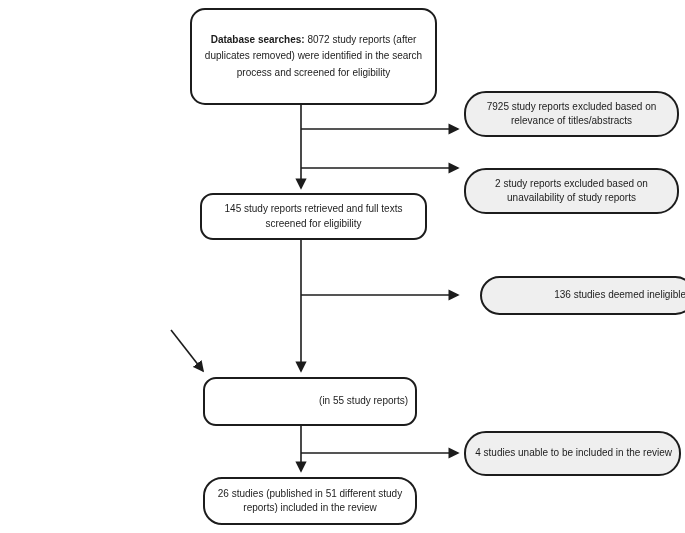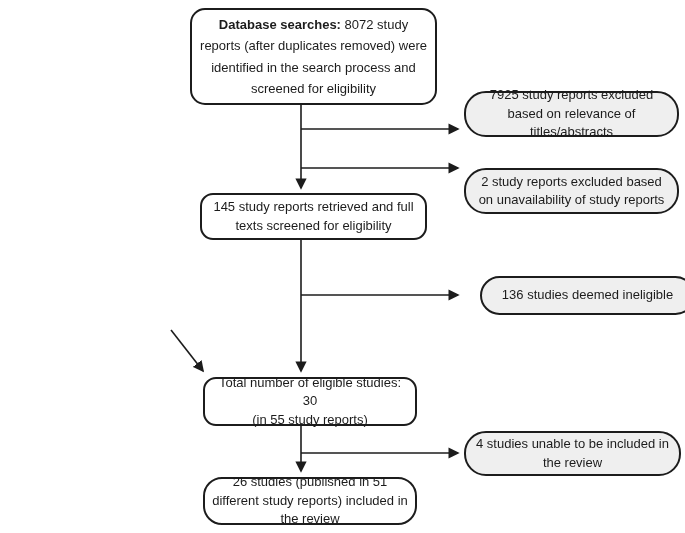--- a/index.html
+++ b/index.html
@@ -29,24 +29,24 @@
     fill:none;
   }
   .box{
     position:absolute;
     box-sizing:border-box;
     border:2px solid var(--border,#1c1c1c);
     background:var(--main-fill,#fff);
     border-radius:13px;
     display:flex;
     flex-direction:column;
-    align-items:center;
+    align-items:flex-end;
     justify-content:center;
     text-align:center;
-    font-size:13px;
+    font-size:10px;
     line-height:1.42;
     padding:4px 7px;
     z-index:1;
   }
   .box.side{
     background:var(--side-fill,#efefef);
     border-radius:22px;
   }
   .box .b{font-weight:bold;}
   .box.tall{line-height:1.62;}
@@ -87,21 +87,20 @@
   <div class="box" style="left:200px;top:193px;width:227px;height:47px;">
     <div>145 study reports retrieved and full texts screened for eligibility</div>
   </div>
 
 
   <div class="box side" style="left:480px;top:276px;width:215px;height:39px;">
     <div>136 studies deemed ineligible</div>
   </div>
 
   <div class="box" style="left:203px;top:377px;width:214px;height:49px;">
-    <div>Total number of eligible studies: 30</div>
     <div>(in 55 study reports)</div>
   </div>
 
   <div class="box side" style="left:464px;top:431px;width:217px;height:45px;">
     <div>4 studies unable to be included in the review</div>
   </div>
 
   <div class="box" style="left:203px;top:477px;width:214px;height:48px;border-radius:19px;">
     <div>26 studies (published in 51 different study reports) included in the review</div>
   </div>

